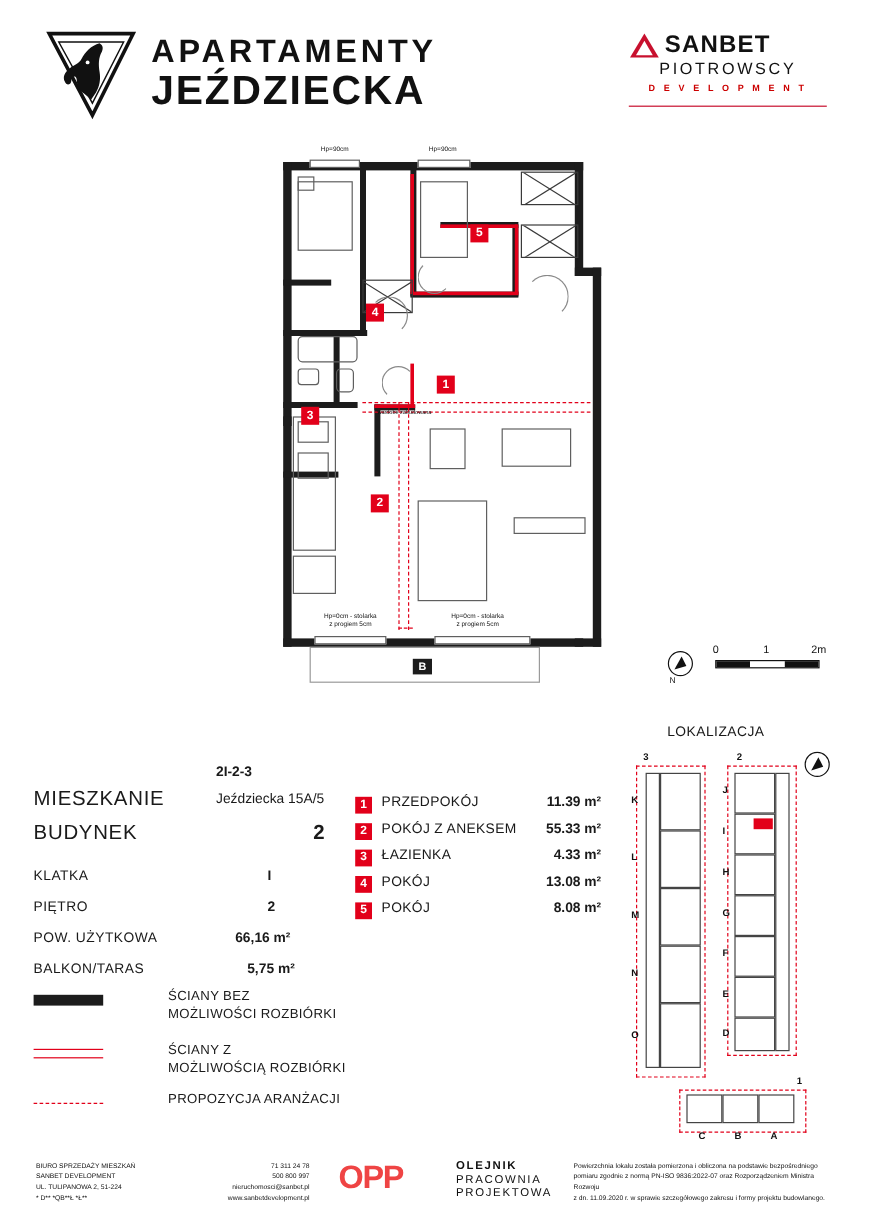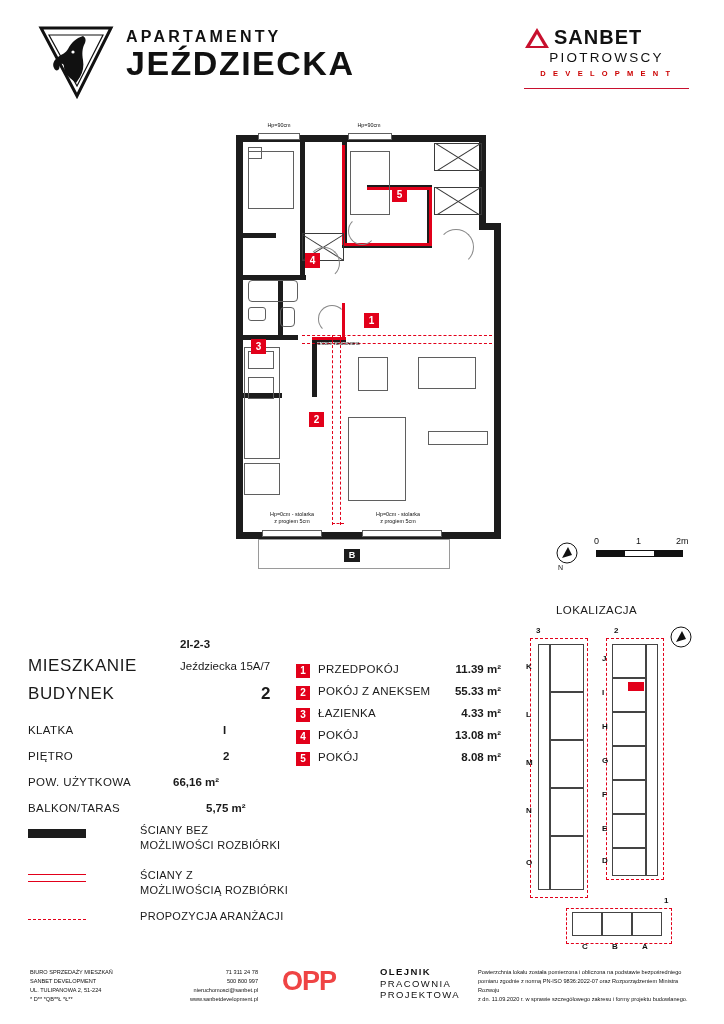--- a/index.html
+++ b/index.html
@@ -10,21 +10,21 @@
     color:#1a1a1a;
     position:relative;
     overflow:hidden;
   }
   .page{position:absolute;inset:0;}
 
   
   .header{position:absolute;left:0;top:0;width:724px;height:120px;}
   .logo-horse{position:absolute;left:33px;top:22px;width:86px;height:78px;}
   .brand-text{position:absolute;left:126px;top:28px;}
-  .brand-line1{font-size:16px;letter-spacing:3.2px;font-weight:600;color:#111;}
+  .brand-line1{font-size:27px;letter-spacing:3.2px;font-weight:600;color:#111;}
   .brand-line2{font-size:34px;letter-spacing:1.5px;font-weight:700;color:#111;margin-top:-2px;}
   .sanbet{position:absolute;left:524px;top:26px;width:165px;}
   .sanbet-main{display:flex;align-items:center;}
   .sanbet-tri{width:26px;height:22px;margin-right:4px;position:relative;}
   .sanbet-name{font-size:20px;font-weight:700;letter-spacing:1px;color:#111;}
   .sanbet-sub{font-size:13.5px;letter-spacing:2.2px;color:#111;text-align:center;margin-top:1px;}
   .sanbet-sub2{font-size:7.5px;letter-spacing:2.6px;color:#c00;text-align:center;margin-top:4px;font-weight:700;}
   .sanbet-rule{position:absolute;left:0;top:62px;width:165px;height:1px;background:#c8102e;}
 
   
@@ -228,32 +228,32 @@
       <div class="scale-fill2"></div>
     </div>
     <div class="scale-num" style="left:38px;top:0px;">0</div>
     <div class="scale-num" style="left:80px;top:0px;">1</div>
     <div class="scale-num" style="left:120px;top:0px;">2m</div>
   </div>
 
   <div class="info">
     <div class="info-code">2I-2-3</div>
     <div class="info-big1">MIESZKANIE</div>
-    <div class="info-addr">Jeździecka 15A/7</div>
+    <div class="info-addr">Jeździecka 15A/5</div>
     <div class="info-big2">BUDYNEK</div>
     <div class="info-bnum">2</div>
 
     <div class="rowline" style="left:0;top:84px;">KLATKA</div>
     <div class="rowval" style="left:195px;top:84px;">I</div>
 
     <div class="rowline" style="left:0;top:110px;">PIĘTRO</div>
     <div class="rowval" style="left:195px;top:110px;">2</div>
 
     <div class="rowline" style="left:0;top:136px;">POW. UŻYTKOWA</div>
-    <div class="rowval" style="left:145px;top:136px;">66,16 m²</div>
+    <div class="rowval" style="left:168px;top:136px;">66,16 m²</div>
 
     <div class="rowline" style="left:0;top:162px;">BALKON/TARAS</div>
     <div class="rowval" style="left:178px;top:162px;">5,75 m²</div>
   </div>
 
   <div class="rooms">
     <div class="rrow">
       <span class="rnum">1</span>
       <span class="rname">PRZEDPOKÓJ</span>
       <span class="rarea">11.39 m²</span>

